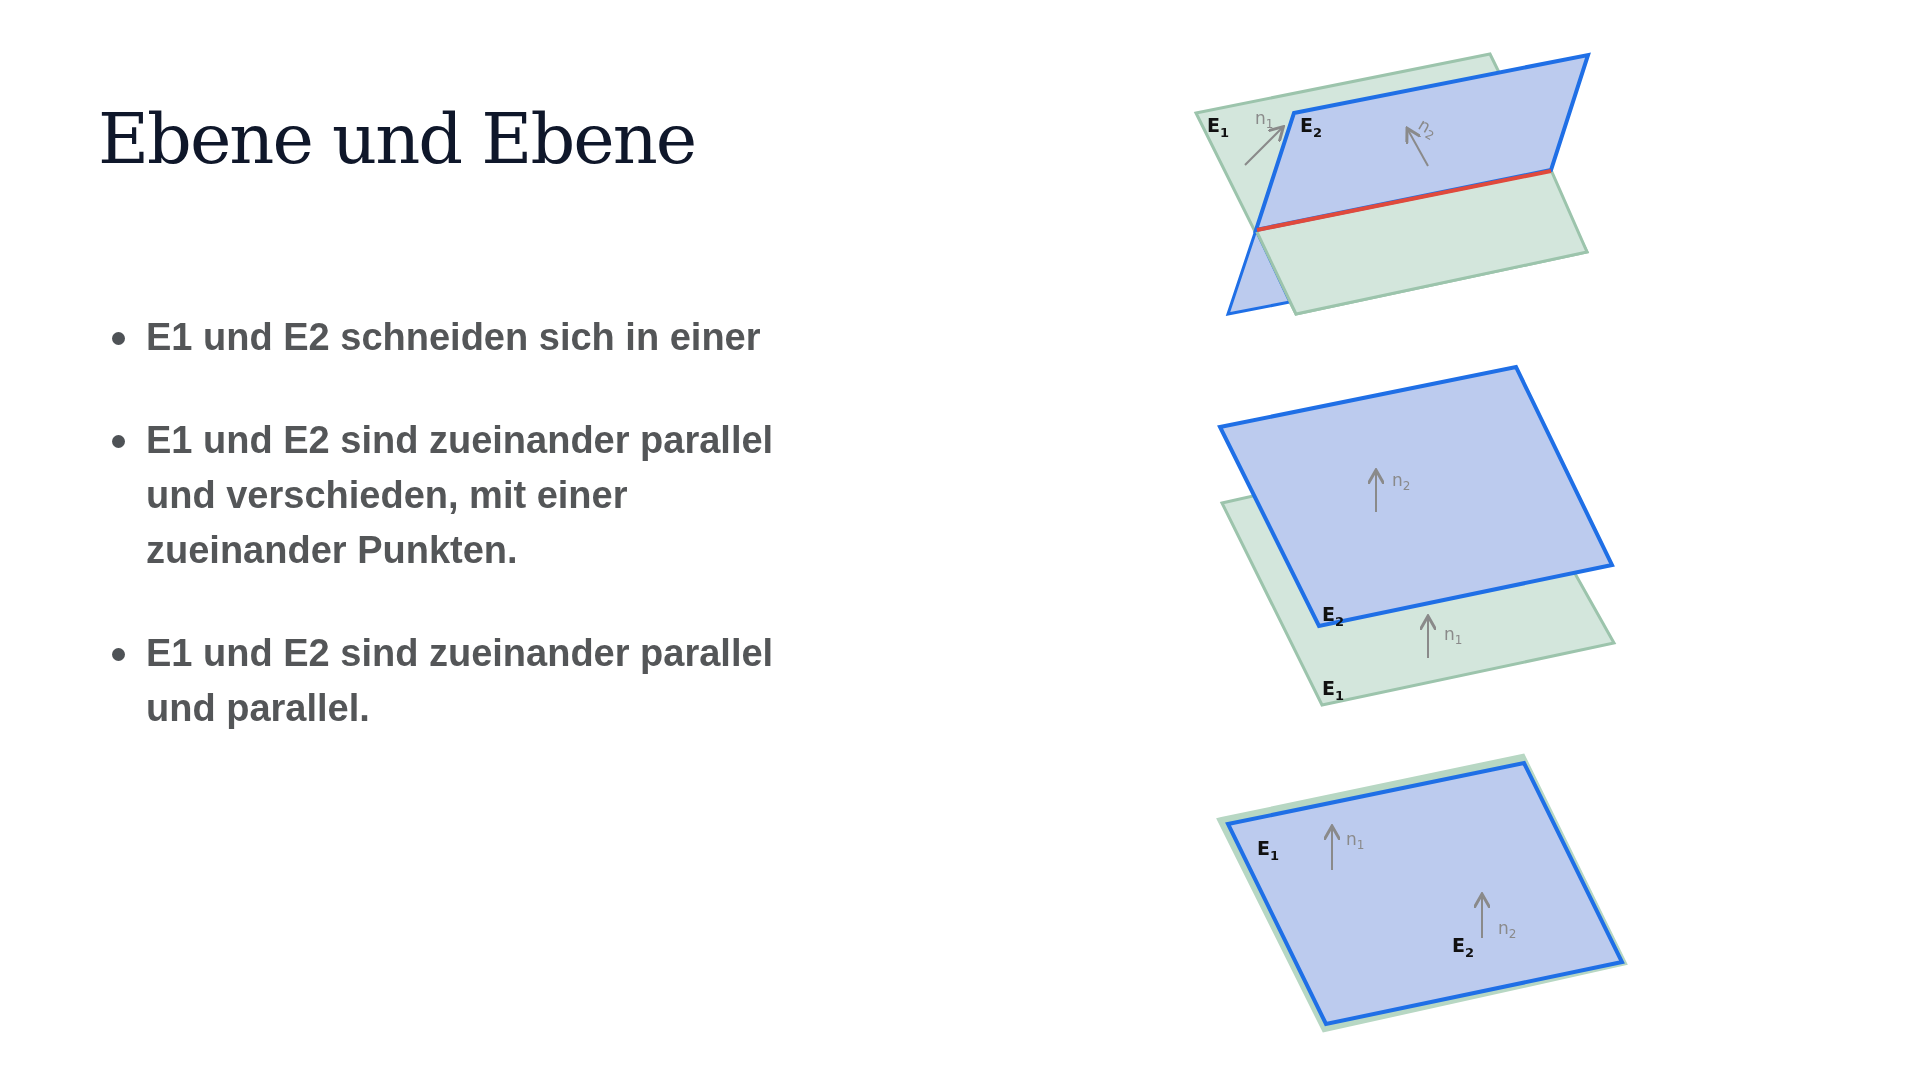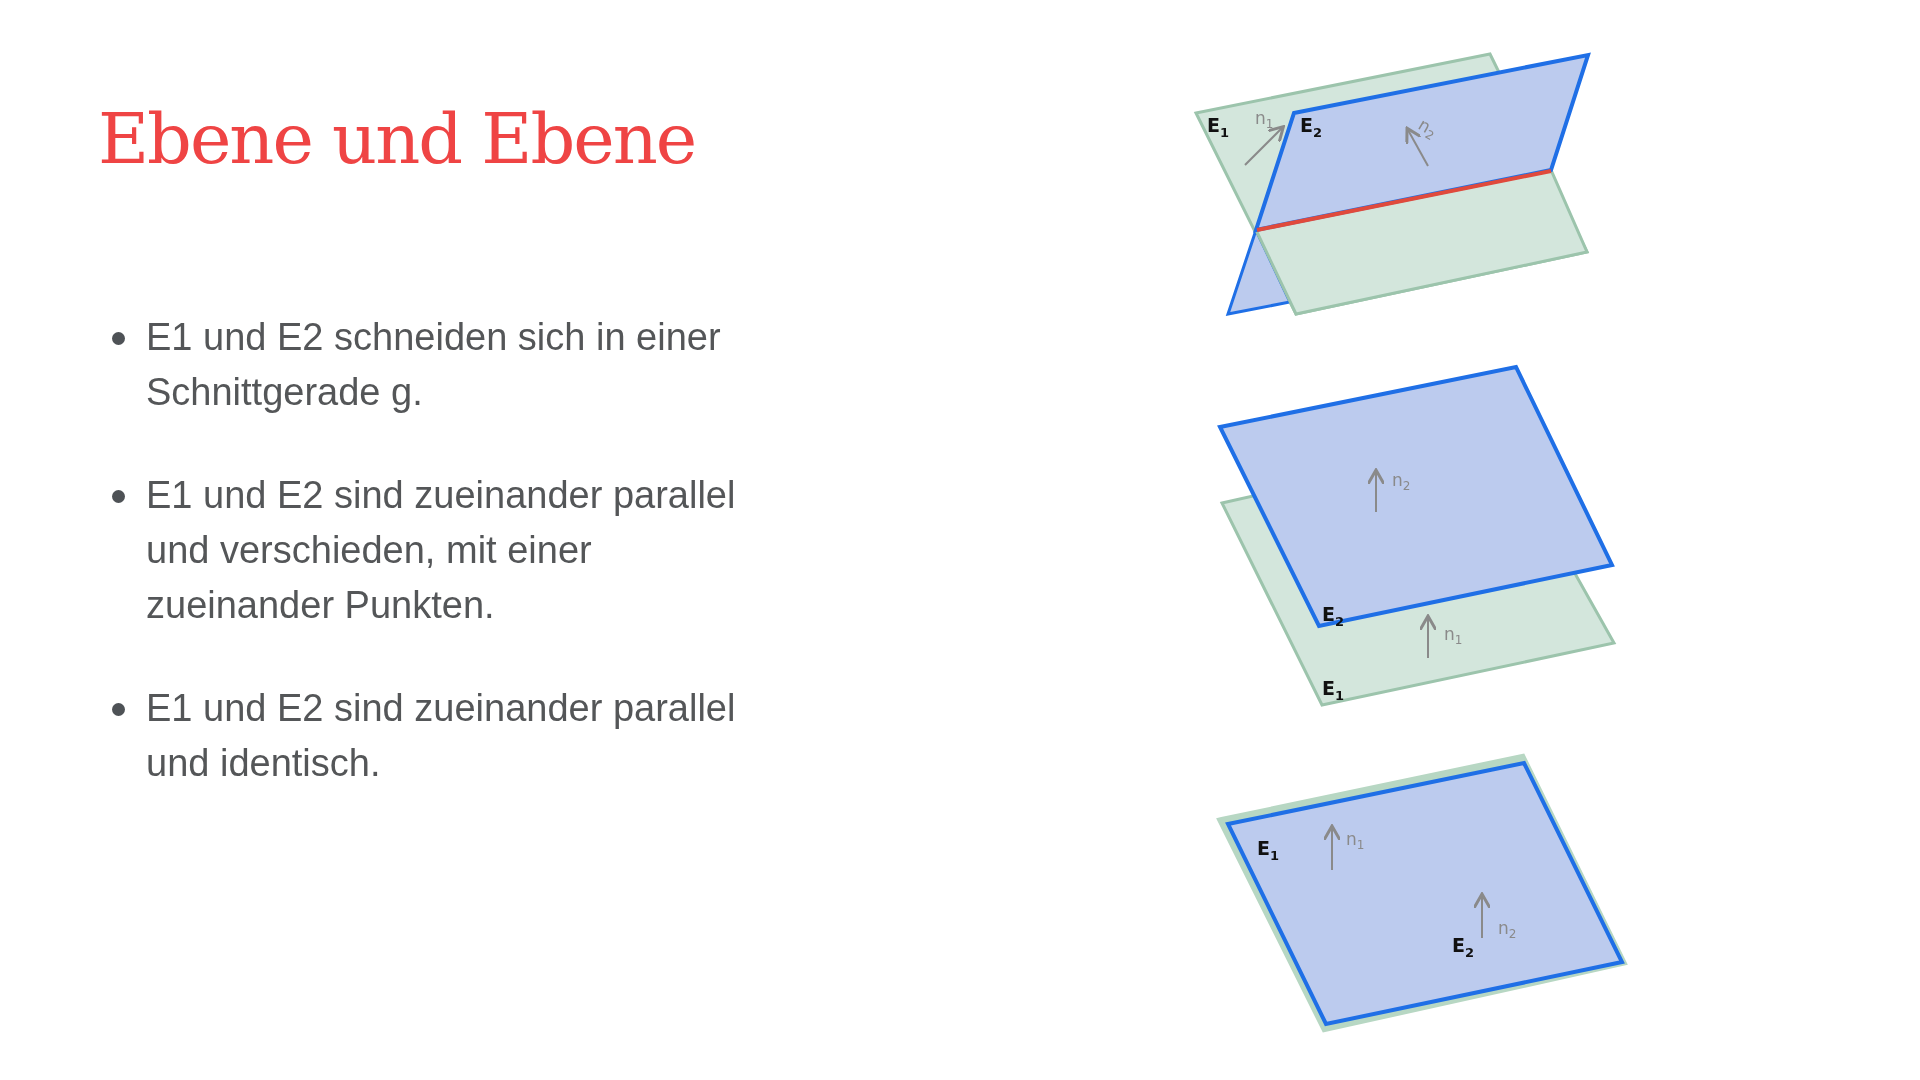--- a/index.html
+++ b/index.html
@@ -1,58 +1,57 @@
 <!DOCTYPE html>
 <html><head>
 <meta charset="utf-8">
 <style>
   html, body { margin: 0; padding: 0; background: #ffffff; }
   body { width: 1920px; height: 1080px; position: relative; overflow: hidden; }
   .title {
     position: absolute; left: 98px; top: 98px;
     font-family: "DejaVu Serif", "Liberation Serif", serif;
     font-weight: 300; font-size: 70px; letter-spacing: -2px;
-    color: #ef4444; margin: 0; white-space: nowrap;
+    color: #0f172a; margin: 0; white-space: nowrap;
   }
   .bullets {
     position: absolute; left: 110px; top: 310px; width: 700px;
     list-style: none; margin: 0; padding: 0;
     font-family: "Liberation Sans", "DejaVu Sans", sans-serif;
-    font-size: 38px; line-height: 55px; color: #545658;
+    font-size: 38px; line-height: 55px; color: #545658; font-weight: bold;
   }
   .bullets li { position: relative; padding-left: 36px; margin-bottom: 48px; }
   .bullets li .dot {
     position: absolute; left: 2px; top: 22px; width: 13px; height: 13px;
     border-radius: 50%; background: #4e5256;
   }
   .diagram { position: absolute; left: 0; top: 0; }
   .lbl { font-family: "DejaVu Sans", sans-serif; font-weight: bold; fill: #111; }
   .nlbl { font-family: "DejaVu Sans", sans-serif; fill: #8a8a8a; }
 </style>
 </head>
 <body>
 
 <h1 class="title">Ebene und Ebene</h1>
 
 <ul class="bullets">
   <li>
     <span class="dot"></span>
     <span>E1 und E2 schneiden sich in einer</span><br>
-    <span>Schnittgerade g.</span>
   </li>
   <li>
     <span class="dot"></span>
     <span>E1 und E2 sind zueinander parallel</span><br>
     <span>und verschieden, mit einer</span><br>
     <span>zueinander Punkten.</span>
   </li>
   <li>
     <span class="dot"></span>
     <span>E1 und E2 sind zueinander parallel</span><br>
-    <span>und identisch.</span>
+    <span>und parallel.</span>
   </li>
 </ul>
 
 <svg class="diagram" width="1920" height="1080" viewBox="0 0 1920 1080">
   <defs>
     <marker id="ah" markerWidth="8" markerHeight="8" refX="6" refY="4" orient="auto">
       <path d="M0,0 L7,4 L0,8" fill="none" stroke="#8a8a8a" stroke-width="1.5"></path>
     </marker>
   </defs>
 

